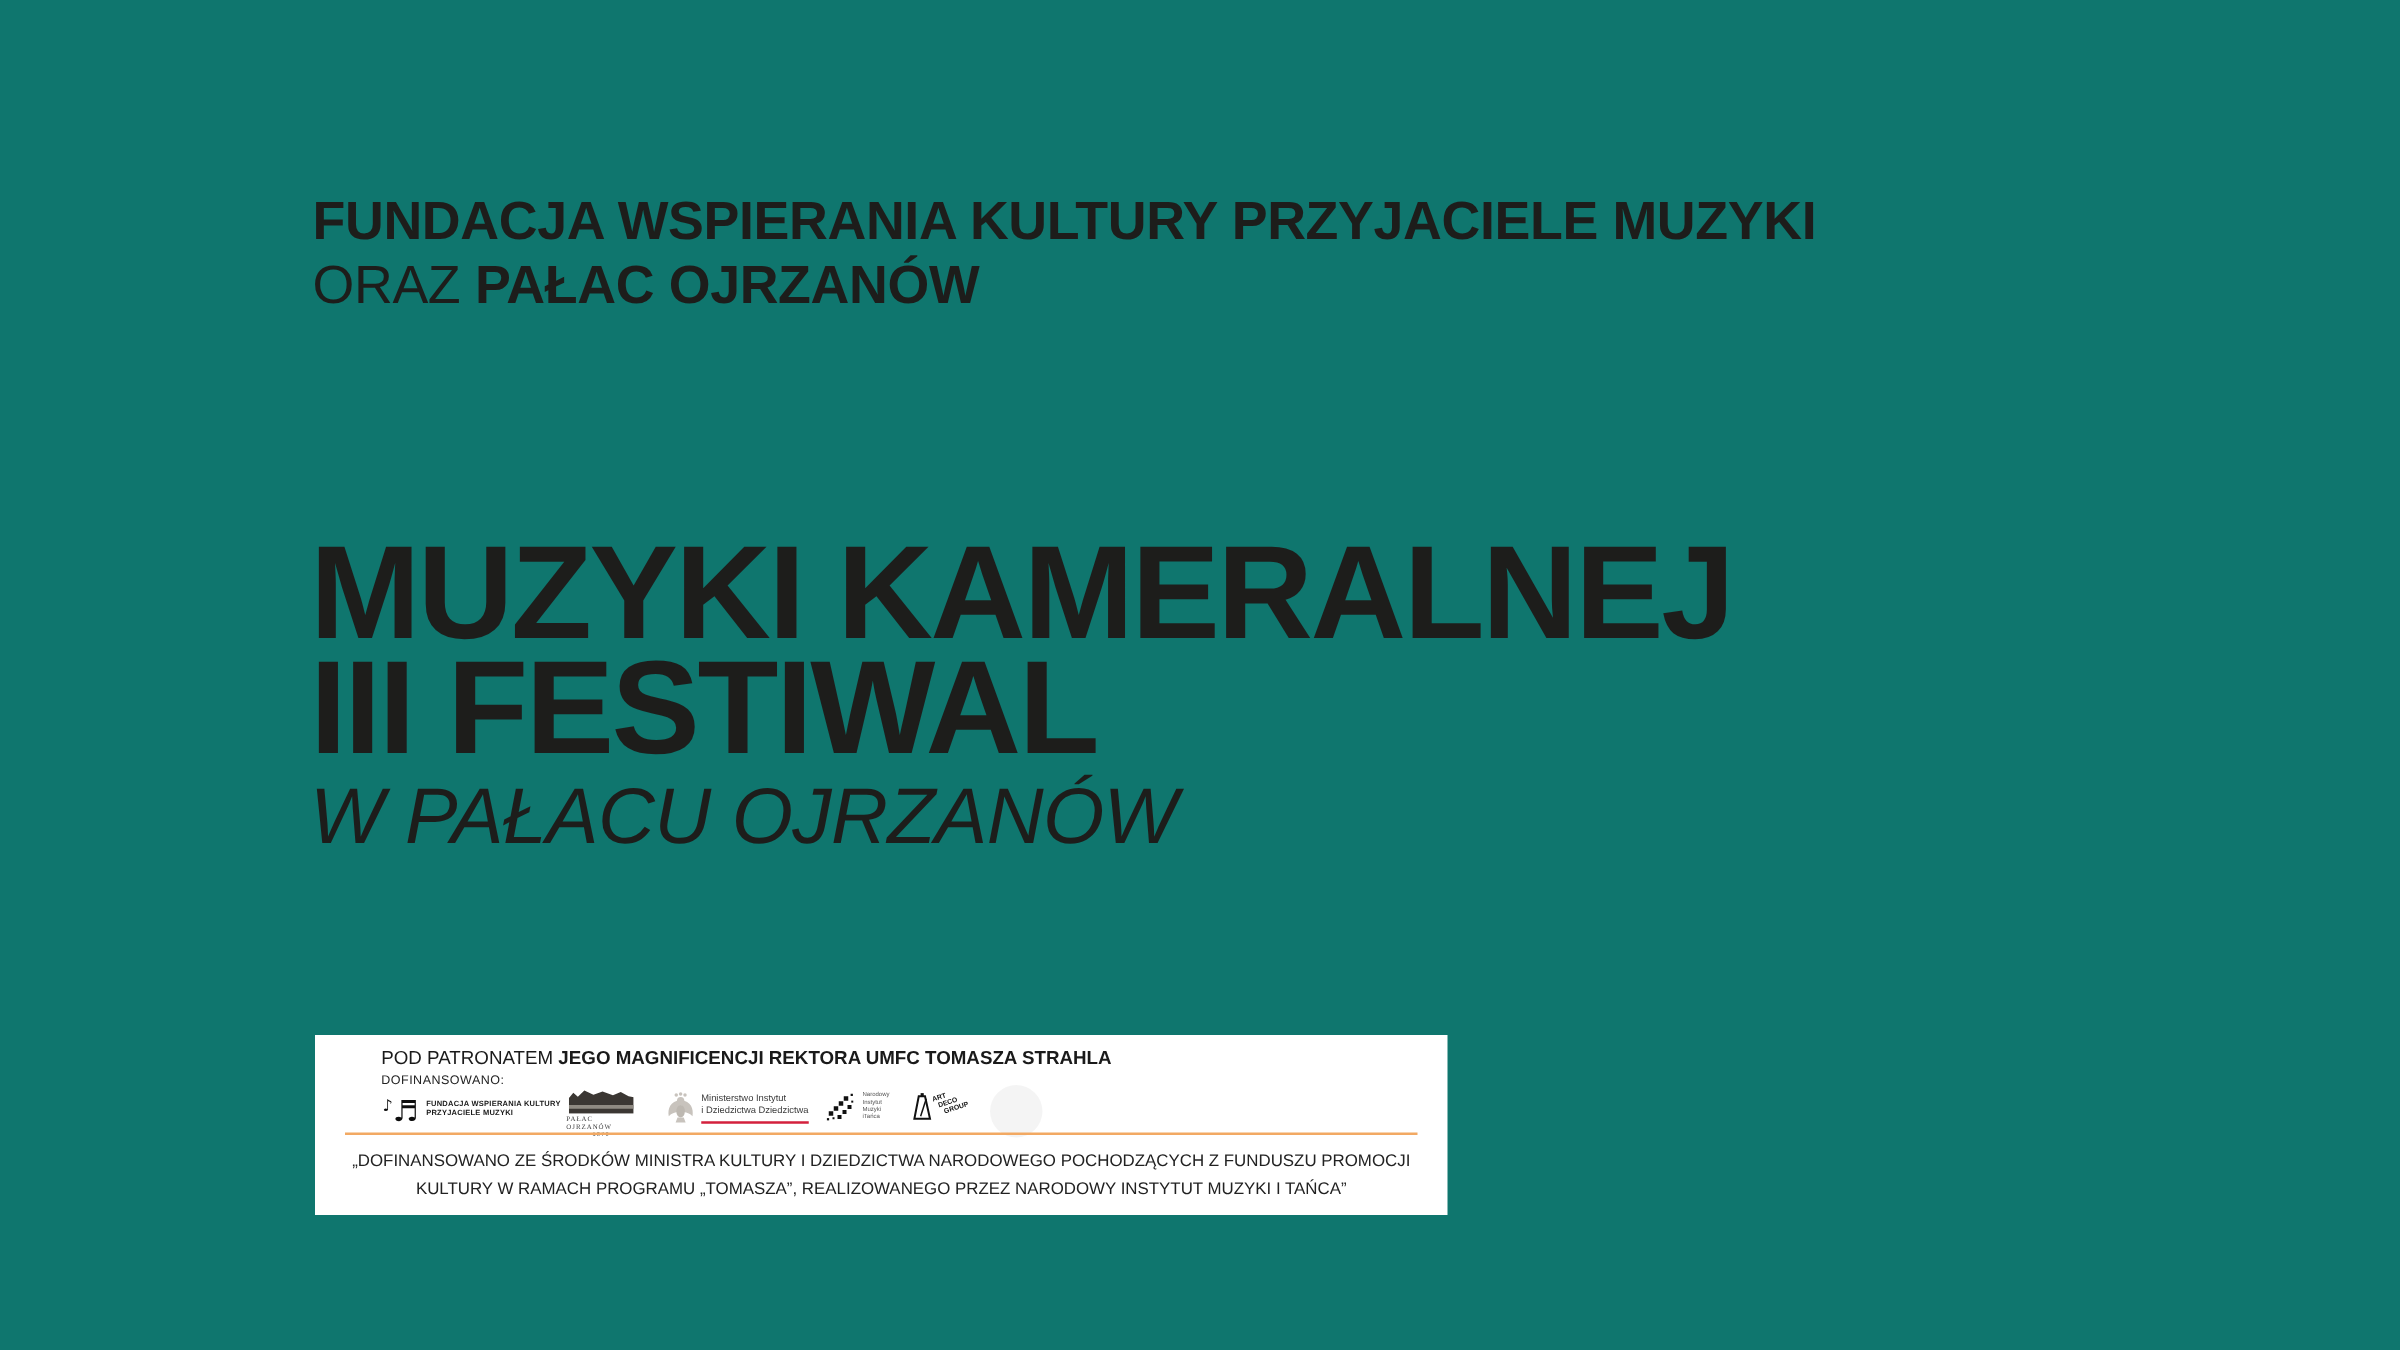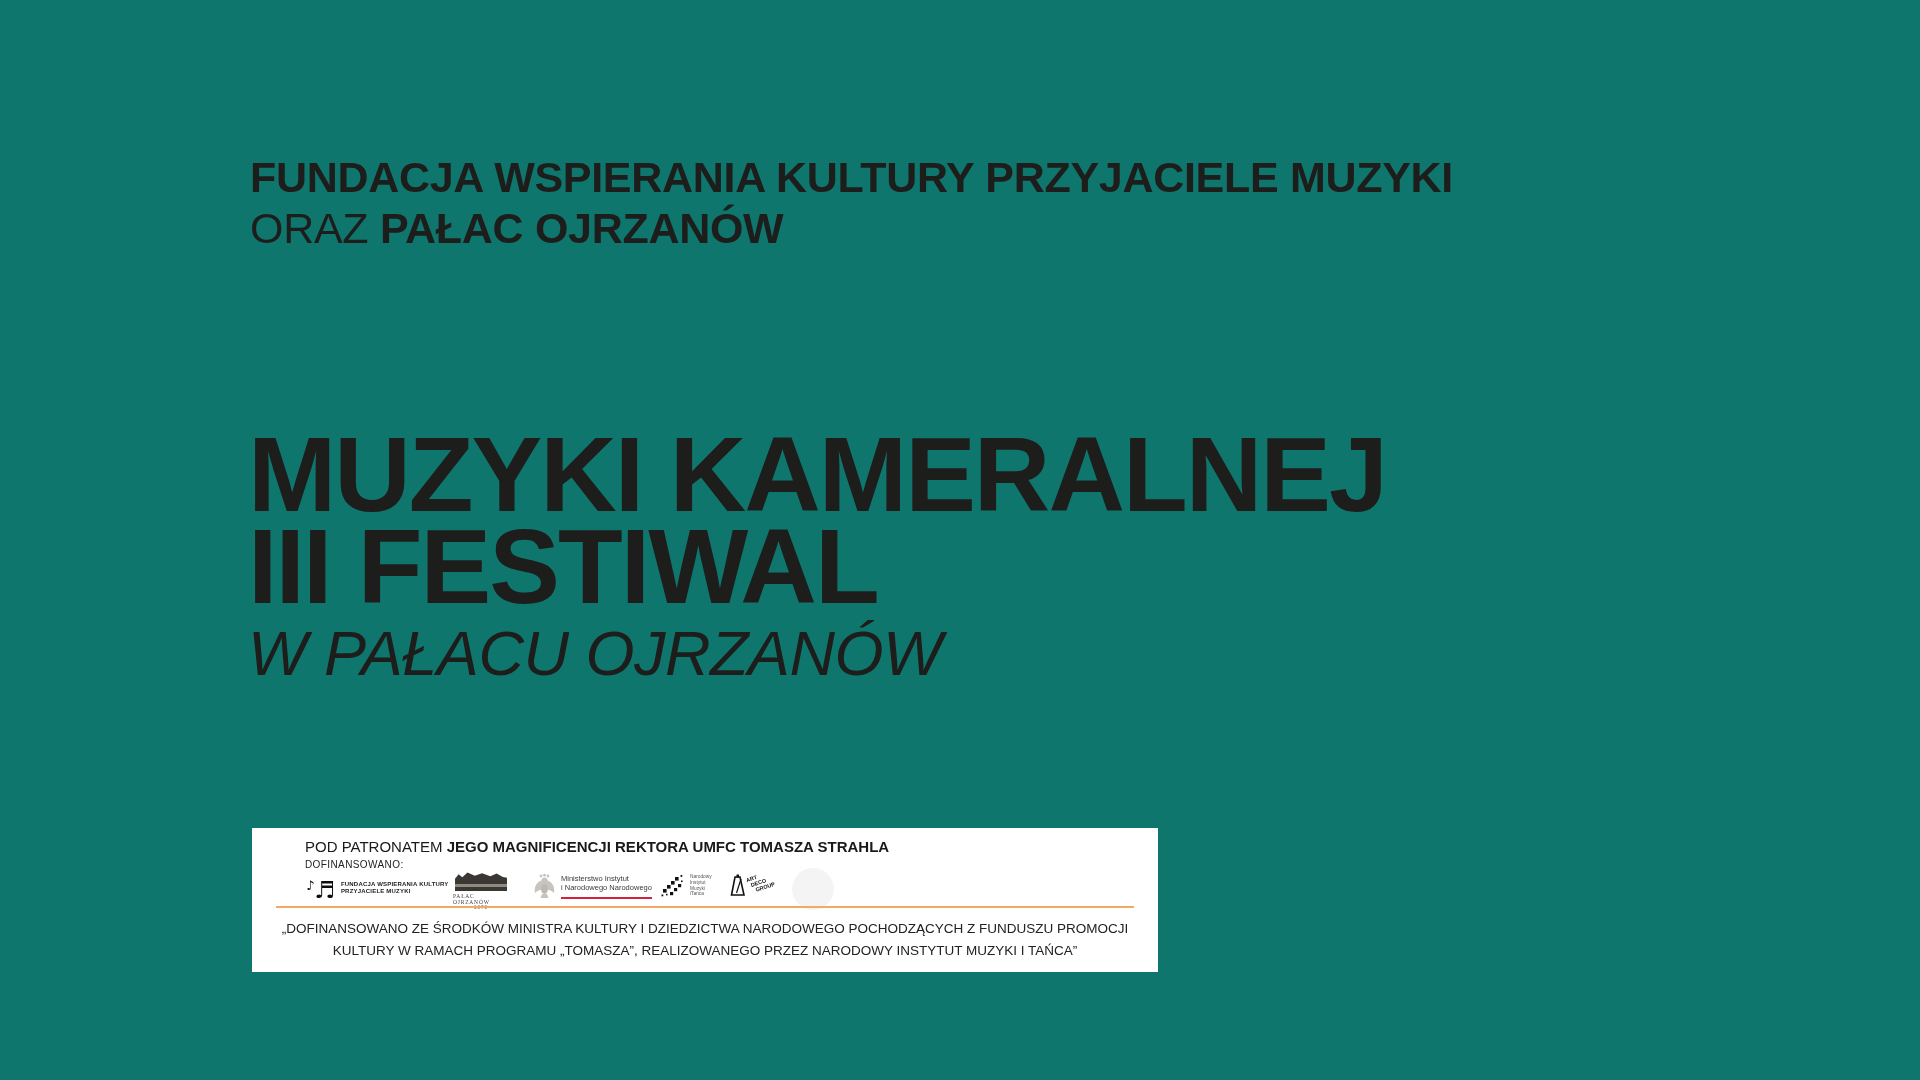--- a/index.html
+++ b/index.html
@@ -101,21 +101,21 @@
             <circle cx="11.5" cy="2.2" r="1.4" fill="#c8c3bd"></circle>
             <circle cx="15" cy="3" r="1.4" fill="#c8c3bd"></circle>
           <ellipse cx="11.5" cy="8" rx="3" ry="3.4" fill="#c8c3bd"></ellipse>
           <path d="M11.5 7 C3 8 1 14 2 20 C5 17 8 16.5 10 17 Z" fill="#c8c3bd"></path>
           <path d="M11.5 7 C20 8 22 14 21 20 C18 17 15 16.5 13 17 Z" fill="#c8c3bd"></path>
           <ellipse cx="11.5" cy="16" rx="3.4" ry="5" fill="#bdb8b1"></ellipse>
           <path d="M9 21 L14 21 L15.5 25 L7.5 25 Z" fill="#c8c3bd"></path>
         </svg>
         <div class="ministry-text">
           <div>Ministerstwo Instytut</div>
-          <div>i Narodowego Narodowego</div>
+          <div>i Dziedzictwa Dziedzictwa</div>
         </div>
       </div>
 
       <div class="logo logo-nimit">
         <svg width="23" height="23" viewBox="0 0 23 23">
           <rect x="2" y="15" width="3.6" height="3.6" fill="#111"></rect>
           <rect x="6" y="11" width="3.6" height="3.6" fill="#111"></rect>
           <rect x="10" y="7" width="3.6" height="3.6" fill="#111"></rect>
           <rect x="14" y="3" width="3.6" height="3.6" fill="#111"></rect>
           <rect x="9" y="18" width="3.2" height="3.2" fill="#111"></rect>

